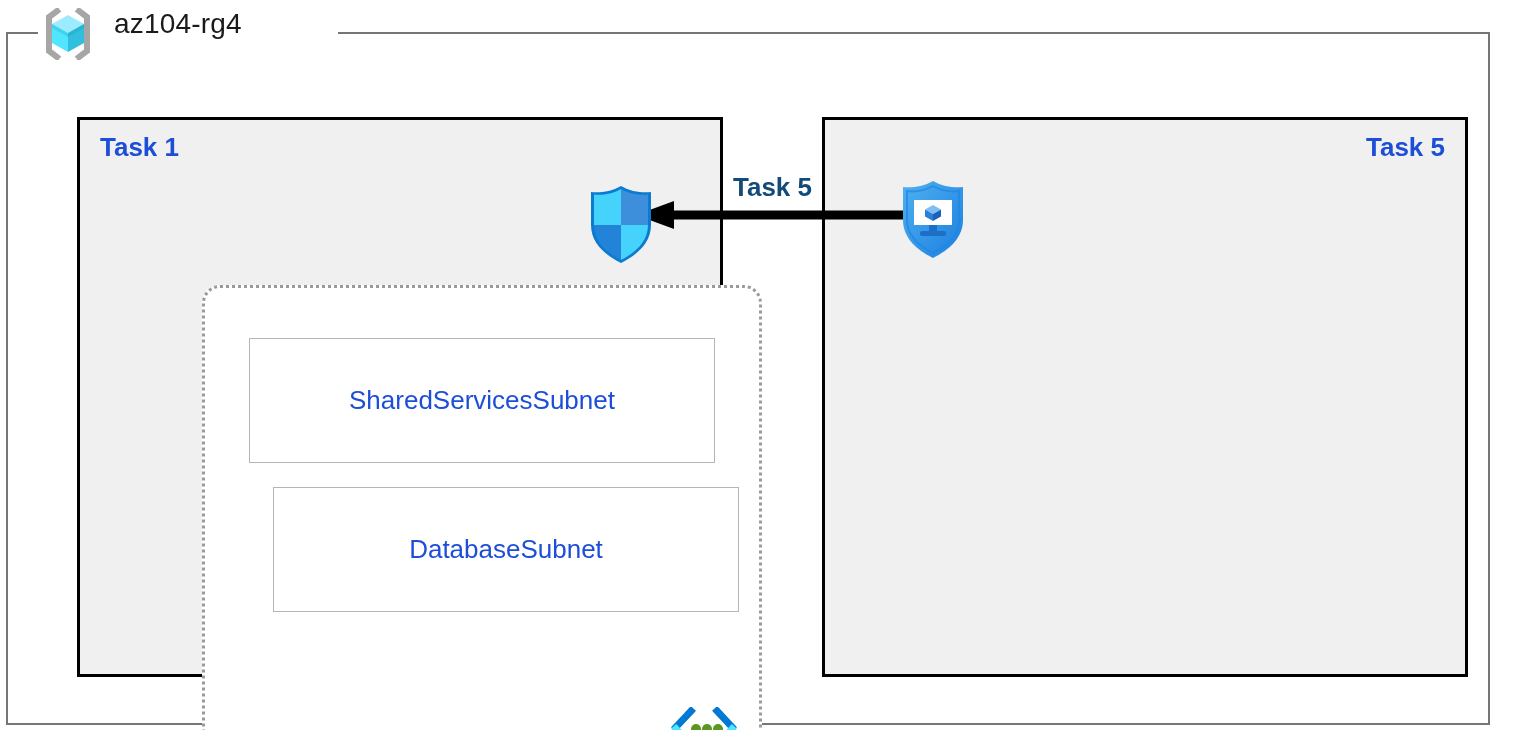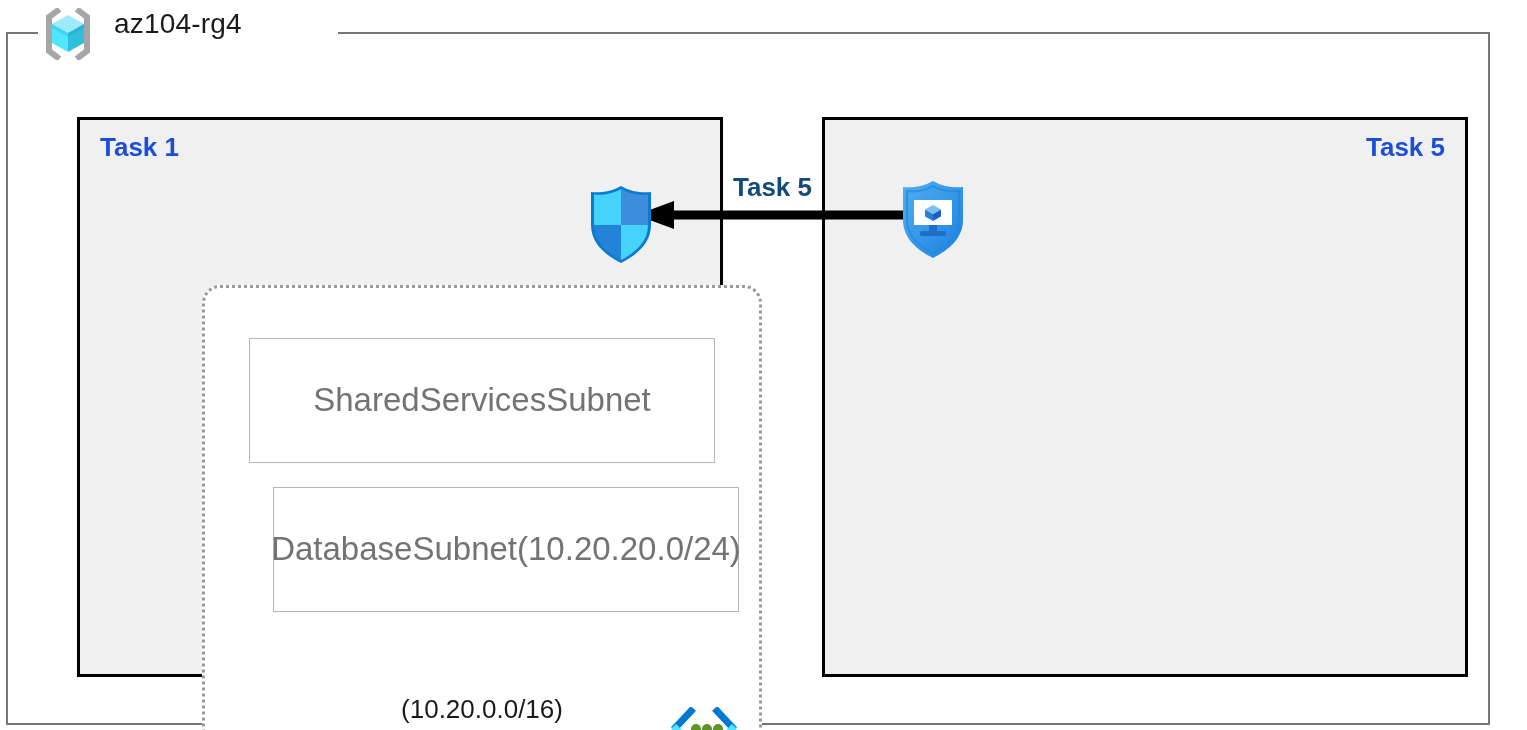--- a/index.html
+++ b/index.html
@@ -126,26 +126,26 @@
     height: 46px;
   }
 
   
   .subnet-box {
     position: absolute;
     background: #ffffff;
     border: 1px solid #b5b5b5;
     box-sizing: border-box;
     display: flex;
-    flex-direction: row;
+    flex-direction: column;
     align-items: center;
     justify-content: center;
-    font-size: 33px;
+    font-size: 26px;
     line-height: 1.34;
-    color: #737373;
+    color: #1d4ed8;
   }
   #subnet-1-1 { left: 44px;  top: 50px;  width: 466px; height: 125px; }
   #subnet-1-2 { left: 44px;  top: 199px; width: 466px; height: 125px; margin-left: 24px; }
 
   
   .float-icon {
     position: absolute;
     z-index: 6;
   }
   #firewall-icon { left: 583px; top: 183px; width: 76px; height: 84px; }
@@ -192,25 +192,23 @@
   <div class="task-label" id="task-label-1">Task 1</div>
 
   <div class="vnet-box" id="vnet-box-1">
 
     <div class="subnet-box" id="subnet-1-1">
       <span>SharedServicesSubnet</span>
     </div>
 
     <div class="subnet-box" id="subnet-1-2">
       <span>DatabaseSubnet</span>
-      <span>(10.20.20.0/24)</span>
     </div>
 
     <div class="vnet-caption">
-      <span class="cidr">(10.20.0.0/16)</span>
     </div>
 
     <span class="vnet-glyph">
       <svg viewBox="0 0 70 46" width="70" height="46" aria-hidden="true">
         <path d="M22 4 L7 20" stroke="#0078d4" stroke-width="7" stroke-linecap="square" fill="none"></path>
         <path d="M7 22 L22 38" stroke="#50e6ff" stroke-width="7" stroke-linecap="square" fill="none"></path>
         <path d="M48 4 L63 20" stroke="#0078d4" stroke-width="7" stroke-linecap="square" fill="none"></path>
         <path d="M63 22 L48 38" stroke="#50e6ff" stroke-width="7" stroke-linecap="square" fill="none"></path>
         <circle cx="27" cy="22" r="5" fill="#5e9624"></circle>
         <circle cx="38" cy="22" r="5" fill="#5e9624"></circle>

